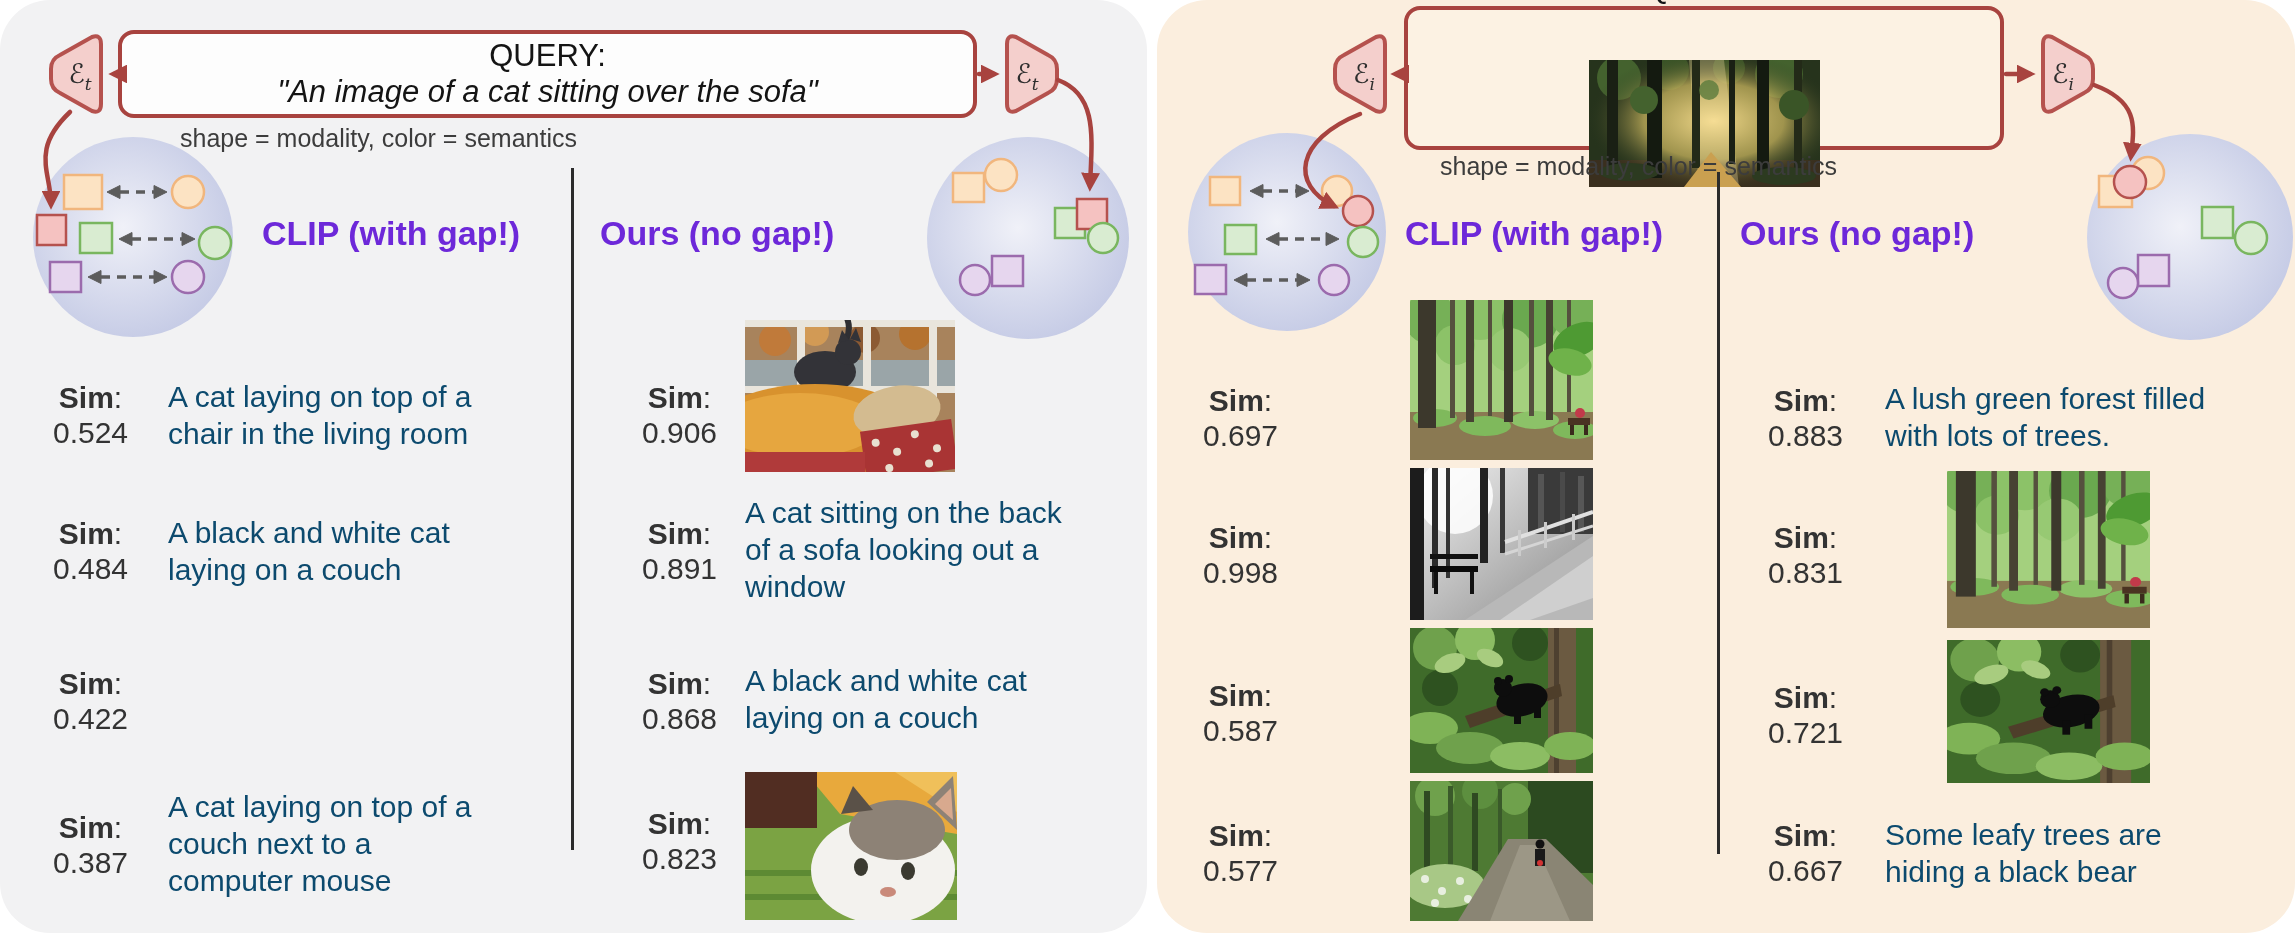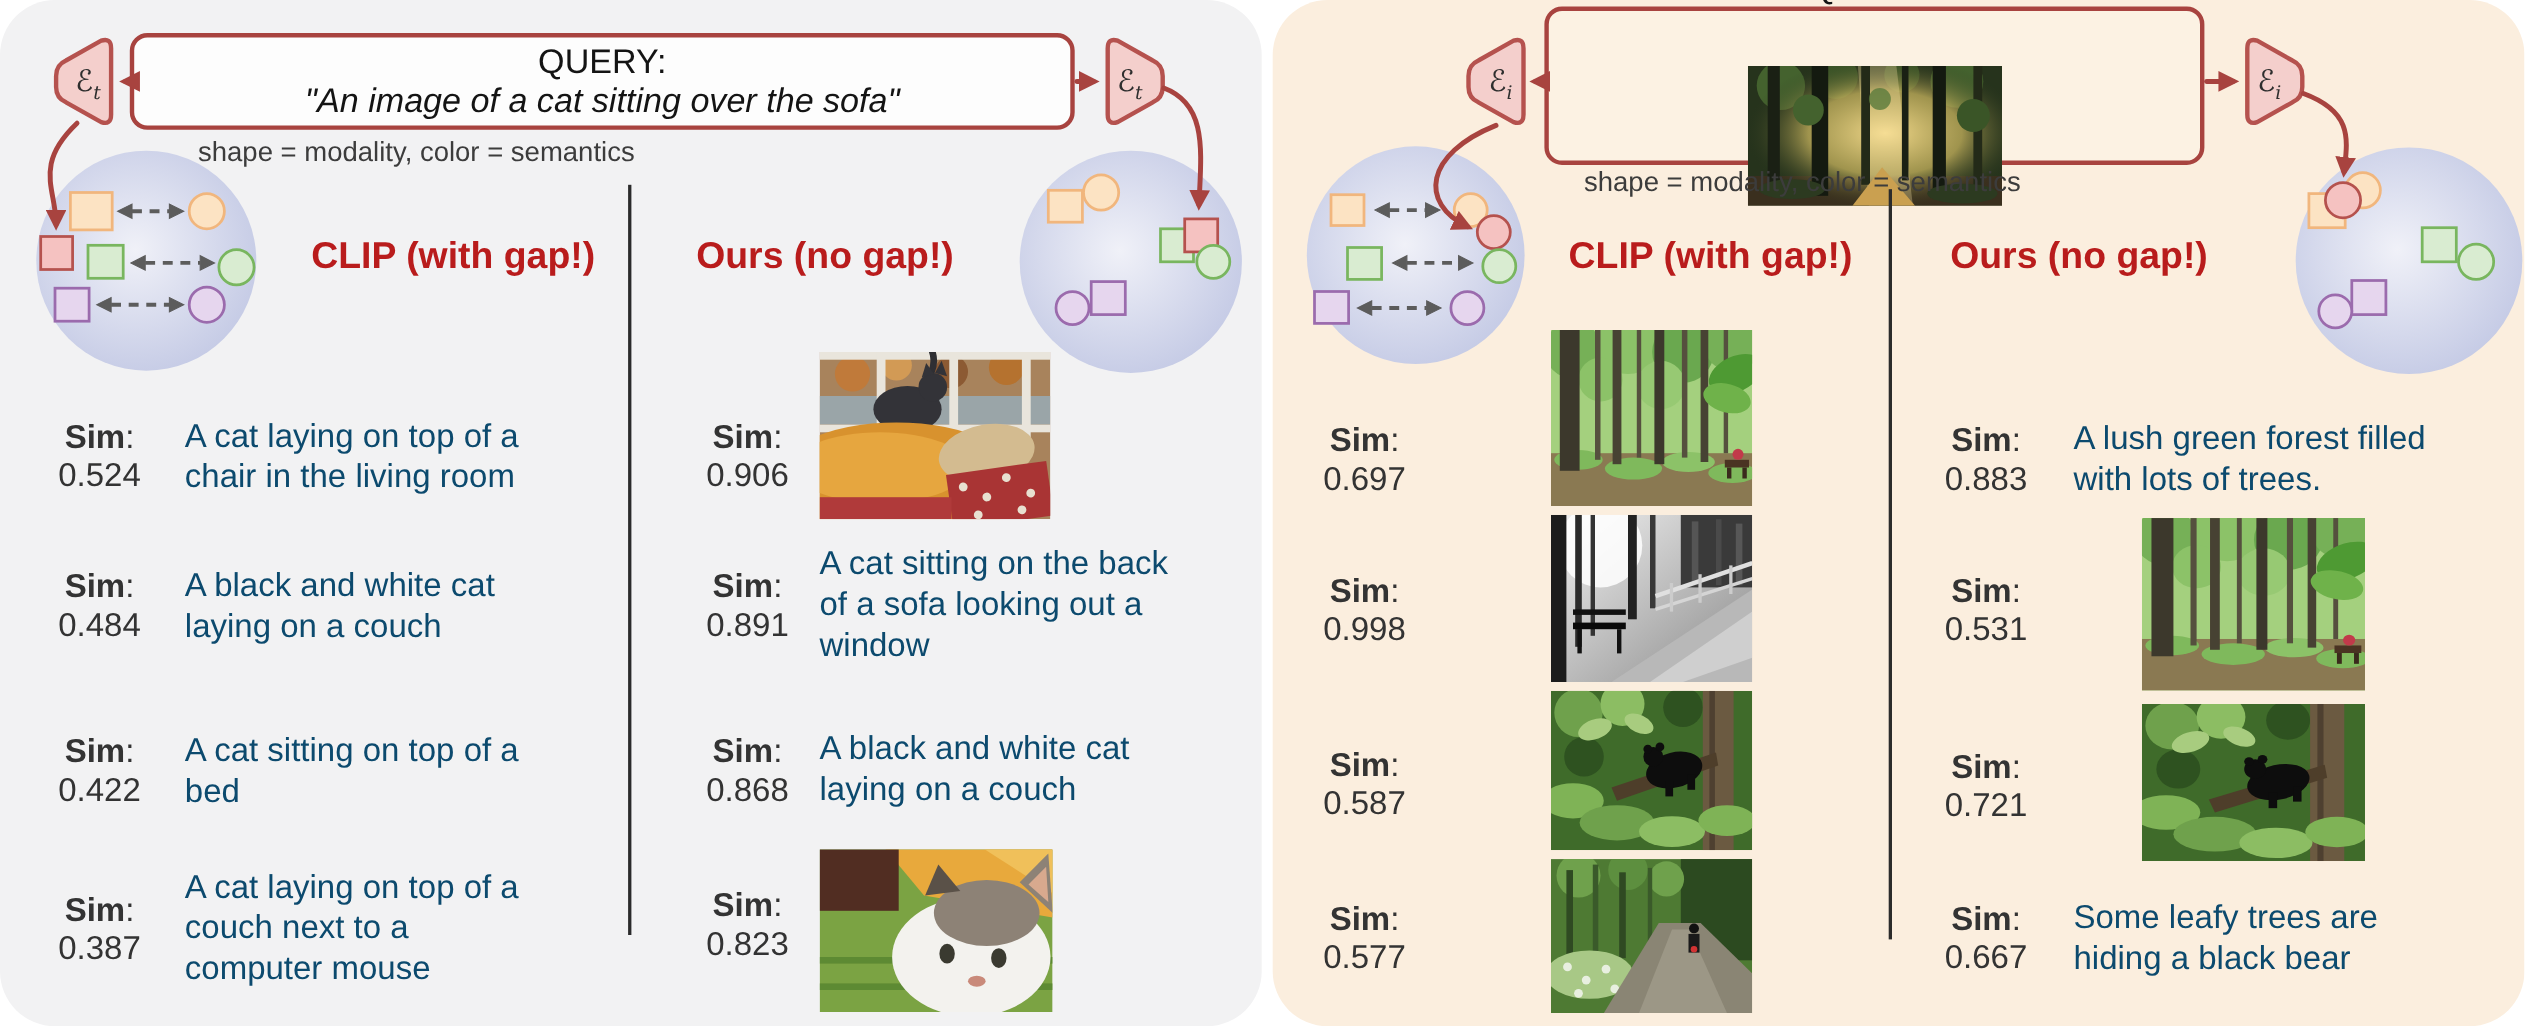--- a/index.html
+++ b/index.html
@@ -5,21 +5,21 @@
   html,body{margin:0;padding:0;background:#ffffff;}
   #canvas{position:relative;width:2295px;height:933px;font-family:"Liberation Sans",sans-serif;color:#3a3a3a;overflow:hidden;}
   .panel{position:absolute;top:0;height:933px;border-radius:50px;}
   #panel-left{left:0;width:1147px;background:#f2f2f3;}
   #panel-right{left:1157px;width:1138px;background:#fbeede;}
   .qbox{position:absolute;border:4px solid #a8433f;border-radius:16px;display:flex;align-items:center;justify-content:center;box-sizing:border-box;flex-direction:column;}
   #qbox-left{left:118px;top:30px;width:859px;height:88px;background:#fdfdfd;font-size:31px;color:#141414;}
   #qbox-right{left:1404px;top:6px;width:600px;height:144px;background:#fcf2e3;font-size:31px;color:#141414;gap:54px;}
   .q-italic{font-style:italic;}
   .caption{position:absolute;font-size:25px;color:#3c3c3c;}
-  .hdr{position:absolute;font-size:34px;font-weight:bold;color:#b91c1c;text-align:center;white-space:nowrap;}
+  .hdr{position:absolute;font-size:34px;font-weight:bold;color:#6d28d9;text-align:left;white-space:nowrap;}
   .divider{position:absolute;width:3px;background:#2b2b2b;}
   .sim{position:absolute;width:115px;text-align:center;font-size:30px;line-height:35px;color:#333;}
   .sim b{font-weight:bold;margin-top:16px;}
   .rtext{position:absolute;font-size:30px;line-height:37px;color:#0c4a6e;white-space:pre-line;}
   .img{position:absolute;overflow:hidden;}
   .img svg{display:block;width:100%;height:100%;}
   .sphere{position:absolute;}
   .enc{position:absolute;text-align:right;}
   svg text{font-family:"DejaVu Serif","DejaVu Sans",serif;}
   #overlay{position:absolute;left:0;top:0;width:2295px;height:933px;pointer-events:none;}
@@ -302,22 +302,20 @@
   <div class="sim" style="left:33px;top:516px">
       <div><b>Sim</b><span>:</span></div>
       <div>0.484</div>
     </div>
   <div class="rtext" style="left:168px;top:514px;width:380px">A black and white cat
 laying on a couch</div>
   <div class="sim" style="left:33px;top:666px">
       <div><b>Sim</b><span>:</span></div>
       <div>0.422</div>
     </div>
-  <div class="rtext" style="left:168px;top:664px;width:380px">A cat sitting on top of a
-bed</div>
   <div class="sim" style="left:33px;top:810px">
       <div><b>Sim</b><span>:</span></div>
       <div>0.387</div>
     </div>
   <div class="rtext" style="left:168px;top:788px;width:380px">A cat laying on top of a
 couch next to a
 computer mouse</div>
 
   <div class="sim" style="left:622px;top:380px">
       <div><b>Sim</b><span>:</span></div>
@@ -474,21 +472,21 @@
     </div>
 
   <div class="sim" style="left:1748px;top:383px">
       <div><b>Sim</b><span>:</span></div>
       <div>0.883</div>
     </div>
   <div class="rtext" style="left:1885px;top:380px;width:420px">A lush green forest filled
 with lots of trees.</div>
   <div class="sim" style="left:1748px;top:520px">
       <div><b>Sim</b><span>:</span></div>
-      <div>0.531</div>
+      <div>0.831</div>
     </div>
   <div class="img" style="left:1947px;top:471px;width:203px;height:157px">
       <svg viewBox="0 0 183 160" preserveAspectRatio="none">
         <use href="#sym-forest"></use>
       </svg>
     </div>
   <div class="sim" style="left:1748px;top:680px">
       <div><b>Sim</b><span>:</span></div>
       <div>0.721</div>
     </div>

